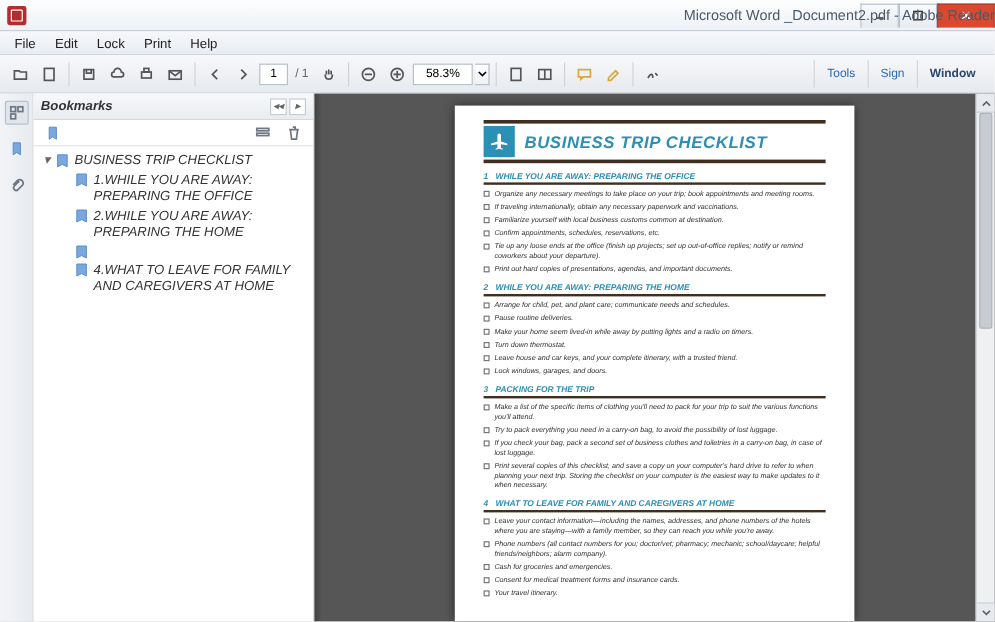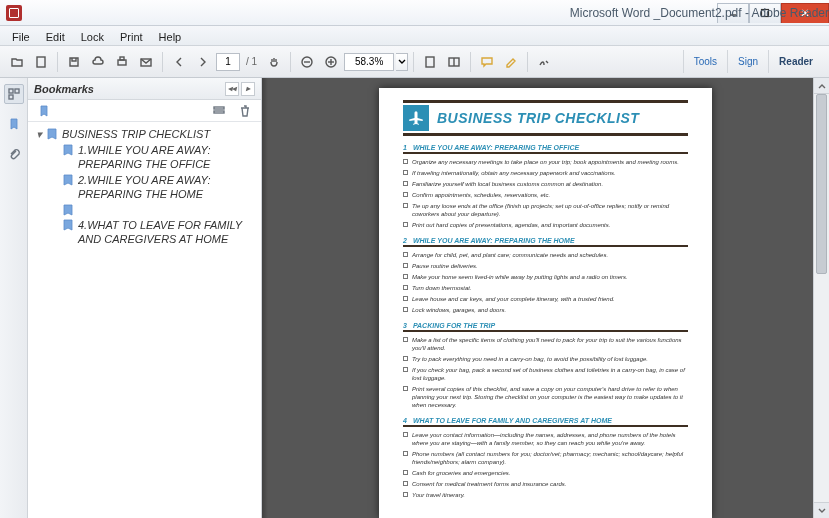--- a/index.html
+++ b/index.html
@@ -209,21 +209,21 @@
     </div>
   <div class="tsep"></div>
   <div class="tbtn">
       <svg width="14" height="14">
         <path class="ico" d="M3 10c2-4 4-4 4 0m2-4l2 2"></path>
       </svg>
     </div>
   <div class="toolbar-right">
     <div class="tool-link">Tools</div>
     <div class="tool-link">Sign</div>
-    <div class="tool-link bold">Reader</div>
+    <div class="tool-link bold">Window</div>
   </div>
 </div>
 
 <div class="main">
 
   <div class="leftrail">
     <div class="rail-btn active">
         <svg width="14" height="14">
           <rect x="2" y="2" width="4" height="4" class="ico"></rect>
           <rect x="8" y="2" width="4" height="4" class="ico"></rect>

